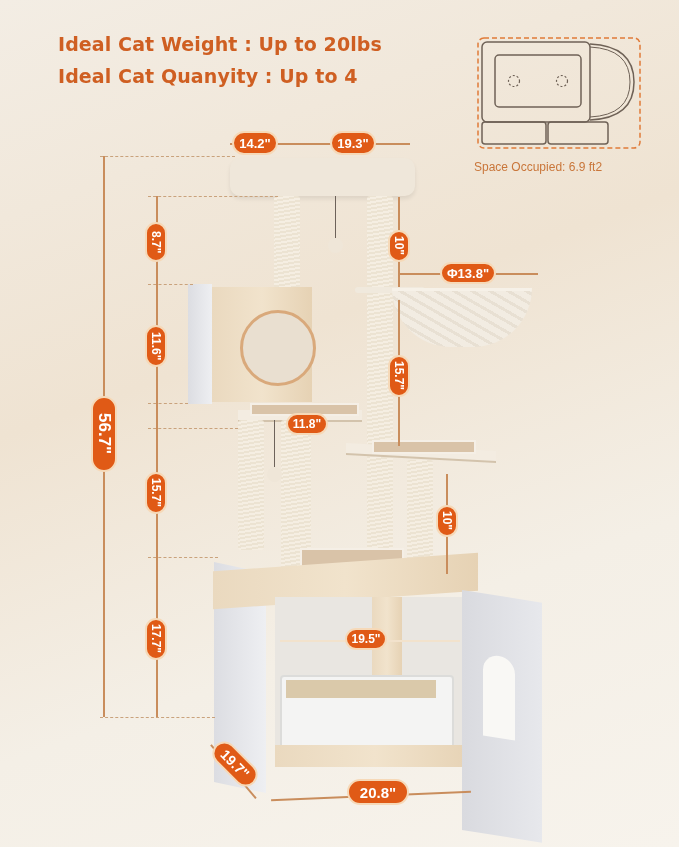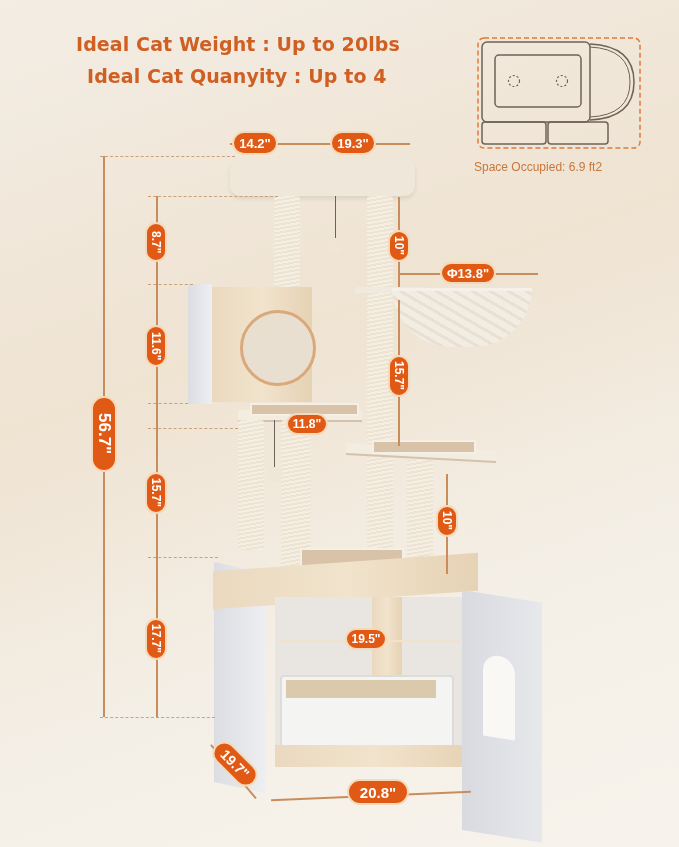--- a/index.html
+++ b/index.html
@@ -2,21 +2,21 @@
 <html><head>
 <meta charset="utf-8">
 <style>
   html, body { margin:0; padding:0; }
   body {
     width:679px; height:847px; overflow:hidden; position:relative;
     background: linear-gradient(160deg, #f3ede4 0%, #efe3d2 40%, #f4efe6 70%, #f7f3ec 100%);
     font-family: "DejaVu Sans", sans-serif;
   }
   .headline {
-    position:absolute; left:76px; font-size:19px; font-weight:bold;
+    position:absolute; left:58px; font-size:19px; font-weight:bold;
     color:#cf5f22; letter-spacing:0.1px; white-space:nowrap;
   }
   .pill {
     position:absolute; background:#e05a16; color:#fff; font-weight:bold;
     font-family:"Liberation Sans", sans-serif;
     border-radius:14px; border:2px solid #f6d9b8;
     display:flex; align-items:center; justify-content:center;
     white-space:nowrap; box-sizing:border-box;
   }
   .pill.v { writing-mode:vertical-rl; }
@@ -29,21 +29,21 @@
   .wood { background:linear-gradient(90deg,#ead9bf,#f1e3cc 50%,#e6d2b4); }
   .sisal { background:repeating-linear-gradient(170deg,#ece3d2 0 2px,#f5eee2 2px 4px); border-radius:3px; }
   .plush { background:#efe7da; border-radius:10px; }
   .mat { background:#d9c3a8; border:2px solid #f5efe6; }
   .white-panel { background:linear-gradient(90deg,#dcdde2,#eeeff2); }
 </style>
 </head>
 <body>
 
 <div class="headline" style="top:33px;">Ideal Cat Weight : Up to 20lbs</div>
-<div class="headline" style="top:65px;margin-left:11px;">Ideal Cat Quanyity : Up to 4</div>
+<div class="headline" style="top:65px;">Ideal Cat Quanyity : Up to 4</div>
 
 <div style="position:absolute;left:476px;top:36px;width:166px;height:114px;">
   <svg width="166" height="114" viewBox="0 0 166 114">
     <rect x="2" y="2" width="162" height="110" rx="6" fill="none" stroke="#e07b39" stroke-width="1.5" stroke-dasharray="5,3"></rect>
     <rect x="6" y="6" width="108" height="80" rx="5" fill="none" stroke="#6f6257" stroke-width="1.5"></rect>
     <rect x="19" y="19" width="86" height="52" rx="4" fill="none" stroke="#6f6257" stroke-width="1.5"></rect>
     <circle cx="38" cy="45" r="5.5" fill="none" stroke="#6f6257" stroke-width="1.2" stroke-dasharray="2,2"></circle>
     <circle cx="86" cy="45" r="5.5" fill="none" stroke="#6f6257" stroke-width="1.2" stroke-dasharray="2,2"></circle>
     <path d="M114 8 Q 158 10 158 46 Q 158 82 114 84" fill="none" stroke="#6f6257" stroke-width="1.5"></path>
     <path d="M114 11 Q 154 13 154 46 Q 154 79 114 81" fill="none" stroke="#6f6257" stroke-width="1"></path>

